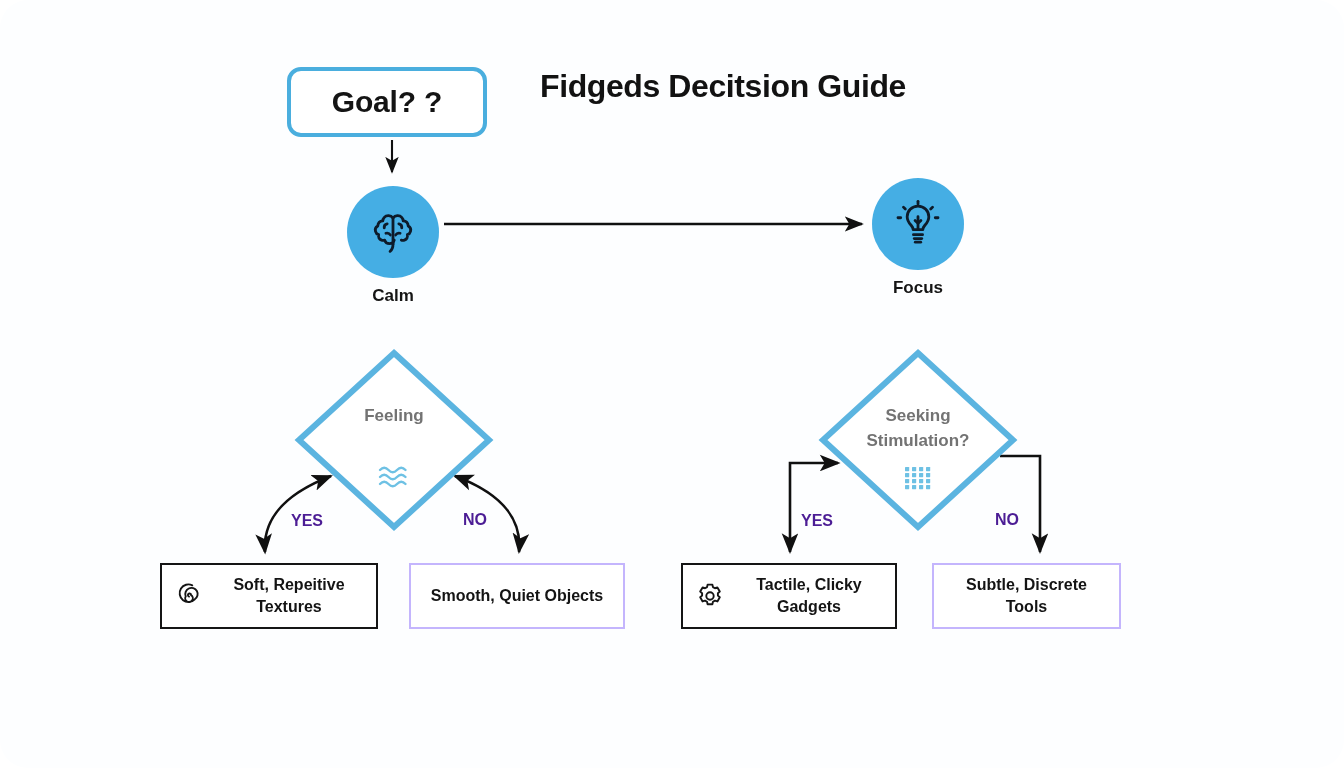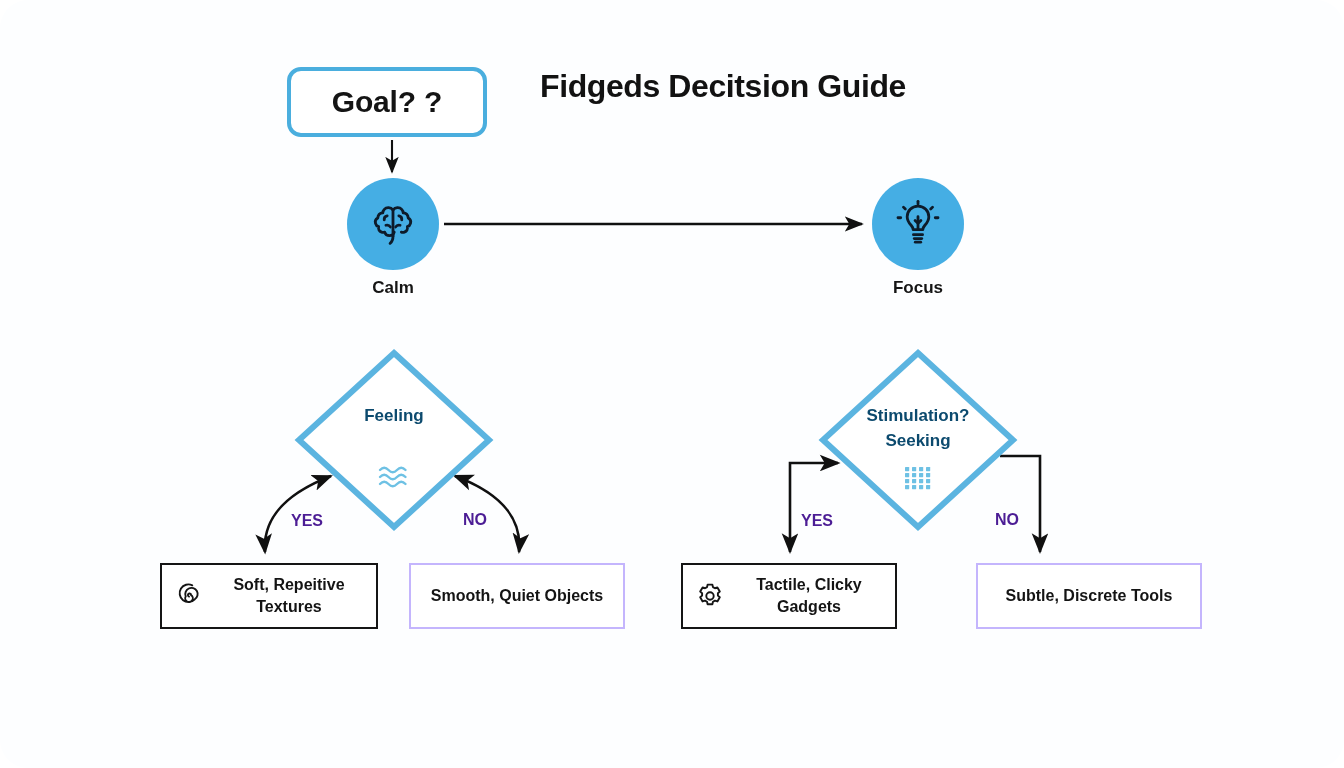--- a/index.html
+++ b/index.html
@@ -80,21 +80,21 @@
   .circle-node .node-label {
     position: absolute;
     top: 100px;
     left: 50%;
     transform: translateX(-50%);
     font-size: 17px;
     font-weight: 600;
     color: #151515;
     white-space: nowrap;
   }
-  #node-calm  { left: 347px; top: 178px; text-decoration: underline; }
+  #node-calm  { left: 347px; top: 186px; text-decoration: underline; }
   #node-focus { left: 872px; top: 178px; }
 
   
   .diamond-wrap {
     position: absolute;
     width: 200px;
     height: 184px;
   }
   #diamond-left  { left: 294px; top: 348px; }
   #diamond-right { left: 818px; top: 348px; }
@@ -105,21 +105,21 @@
     height: 184px;
   }
   .diamond-wrap .diamond-text {
     position: absolute;
     left: 0;
     top: 56px;
     width: 200px;
     text-align: center;
     font-size: 17px;
     font-weight: 600;
-    color: #0c4a6e;
+    color: #737373;
     line-height: 1.45;
   }
   .diamond-wrap .diamond-icon {
     position: absolute;
     left: 50%;
     top: 114px;
     transform: translateX(-50%);
     width: 34px;
     height: 30px;
   }
@@ -158,21 +158,21 @@
     flex: 1 1 auto;
     text-align: center;
     font-size: 16px;
     font-weight: 600;
     color: #141414;
     line-height: 1.4;
   }
   #res-soft   { left: 160px; top: 563px; width: 218px; height: 66px; justify-content: flex-end; }
   #res-smooth { left: 409px; top: 563px; width: 216px; height: 66px; }
   #res-tactile{ left: 681px; top: 563px; width: 216px; height: 66px; }
-  #res-subtle { left: 976px; top: 563px; width: 226px; height: 66px; }
+  #res-subtle { left: 932px; top: 563px; width: 189px; height: 66px; }
 </style>
 </head>
 <body>
 
 <div id="canvas">
 
   <svg id="edges" viewBox="0 0 1344 768" xmlns="http://www.w3.org/2000/svg">
     <defs>
       <marker id="ah" markerWidth="9" markerHeight="9" refX="7.2" refY="3.2" orient="auto" markerUnits="strokeWidth">
         <path d="M0,0 L8,3.2 L0,6.4 L1.9,3.2 Z" fill="#101010"></path>
@@ -248,22 +248,22 @@
       <path d="M3 15 q4.2 -4.4 8.5 0 q4.2 4.4 8.5 0 q4.2 -4.4 8.5 0"></path>
       <path d="M3 22 q4.2 -4.4 8.5 0 q4.2 4.4 8.5 0 q4.2 -4.4 8.5 0"></path>
     </svg>
   </div>
 
   <div class="diamond-wrap" id="diamond-right">
     <svg class="diamond-shape" viewBox="0 0 200 184" xmlns="http://www.w3.org/2000/svg">
       <polygon points="100,5 195,92 100,179 5,92" fill="#ffffff" stroke="#5bb4e0" stroke-width="6" stroke-linejoin="miter"></polygon>
     </svg>
     <div class="diamond-text">
+      <div>Seeking</div>
       <div>Stimulation?</div>
-      <div>Seeking</div>
     </div>
     <svg class="diamond-icon" viewBox="0 0 34 30" fill="#6ec1e4">
       <rect x="4" y="5" width="4.2" height="4.2" rx="0.6"></rect>
       <rect x="11" y="5" width="4.2" height="4.2" rx="0.6"></rect>
       <rect x="18" y="5" width="4.2" height="4.2" rx="0.6"></rect>
       <rect x="25" y="5" width="4.2" height="4.2" rx="0.6"></rect>
       <rect x="4" y="11" width="4.2" height="4.2" rx="0.6"></rect>
       <rect x="11" y="11" width="4.2" height="4.2" rx="0.6"></rect>
       <rect x="18" y="11" width="4.2" height="4.2" rx="0.6"></rect>
       <rect x="25" y="11" width="4.2" height="4.2" rx="0.6"></rect>

